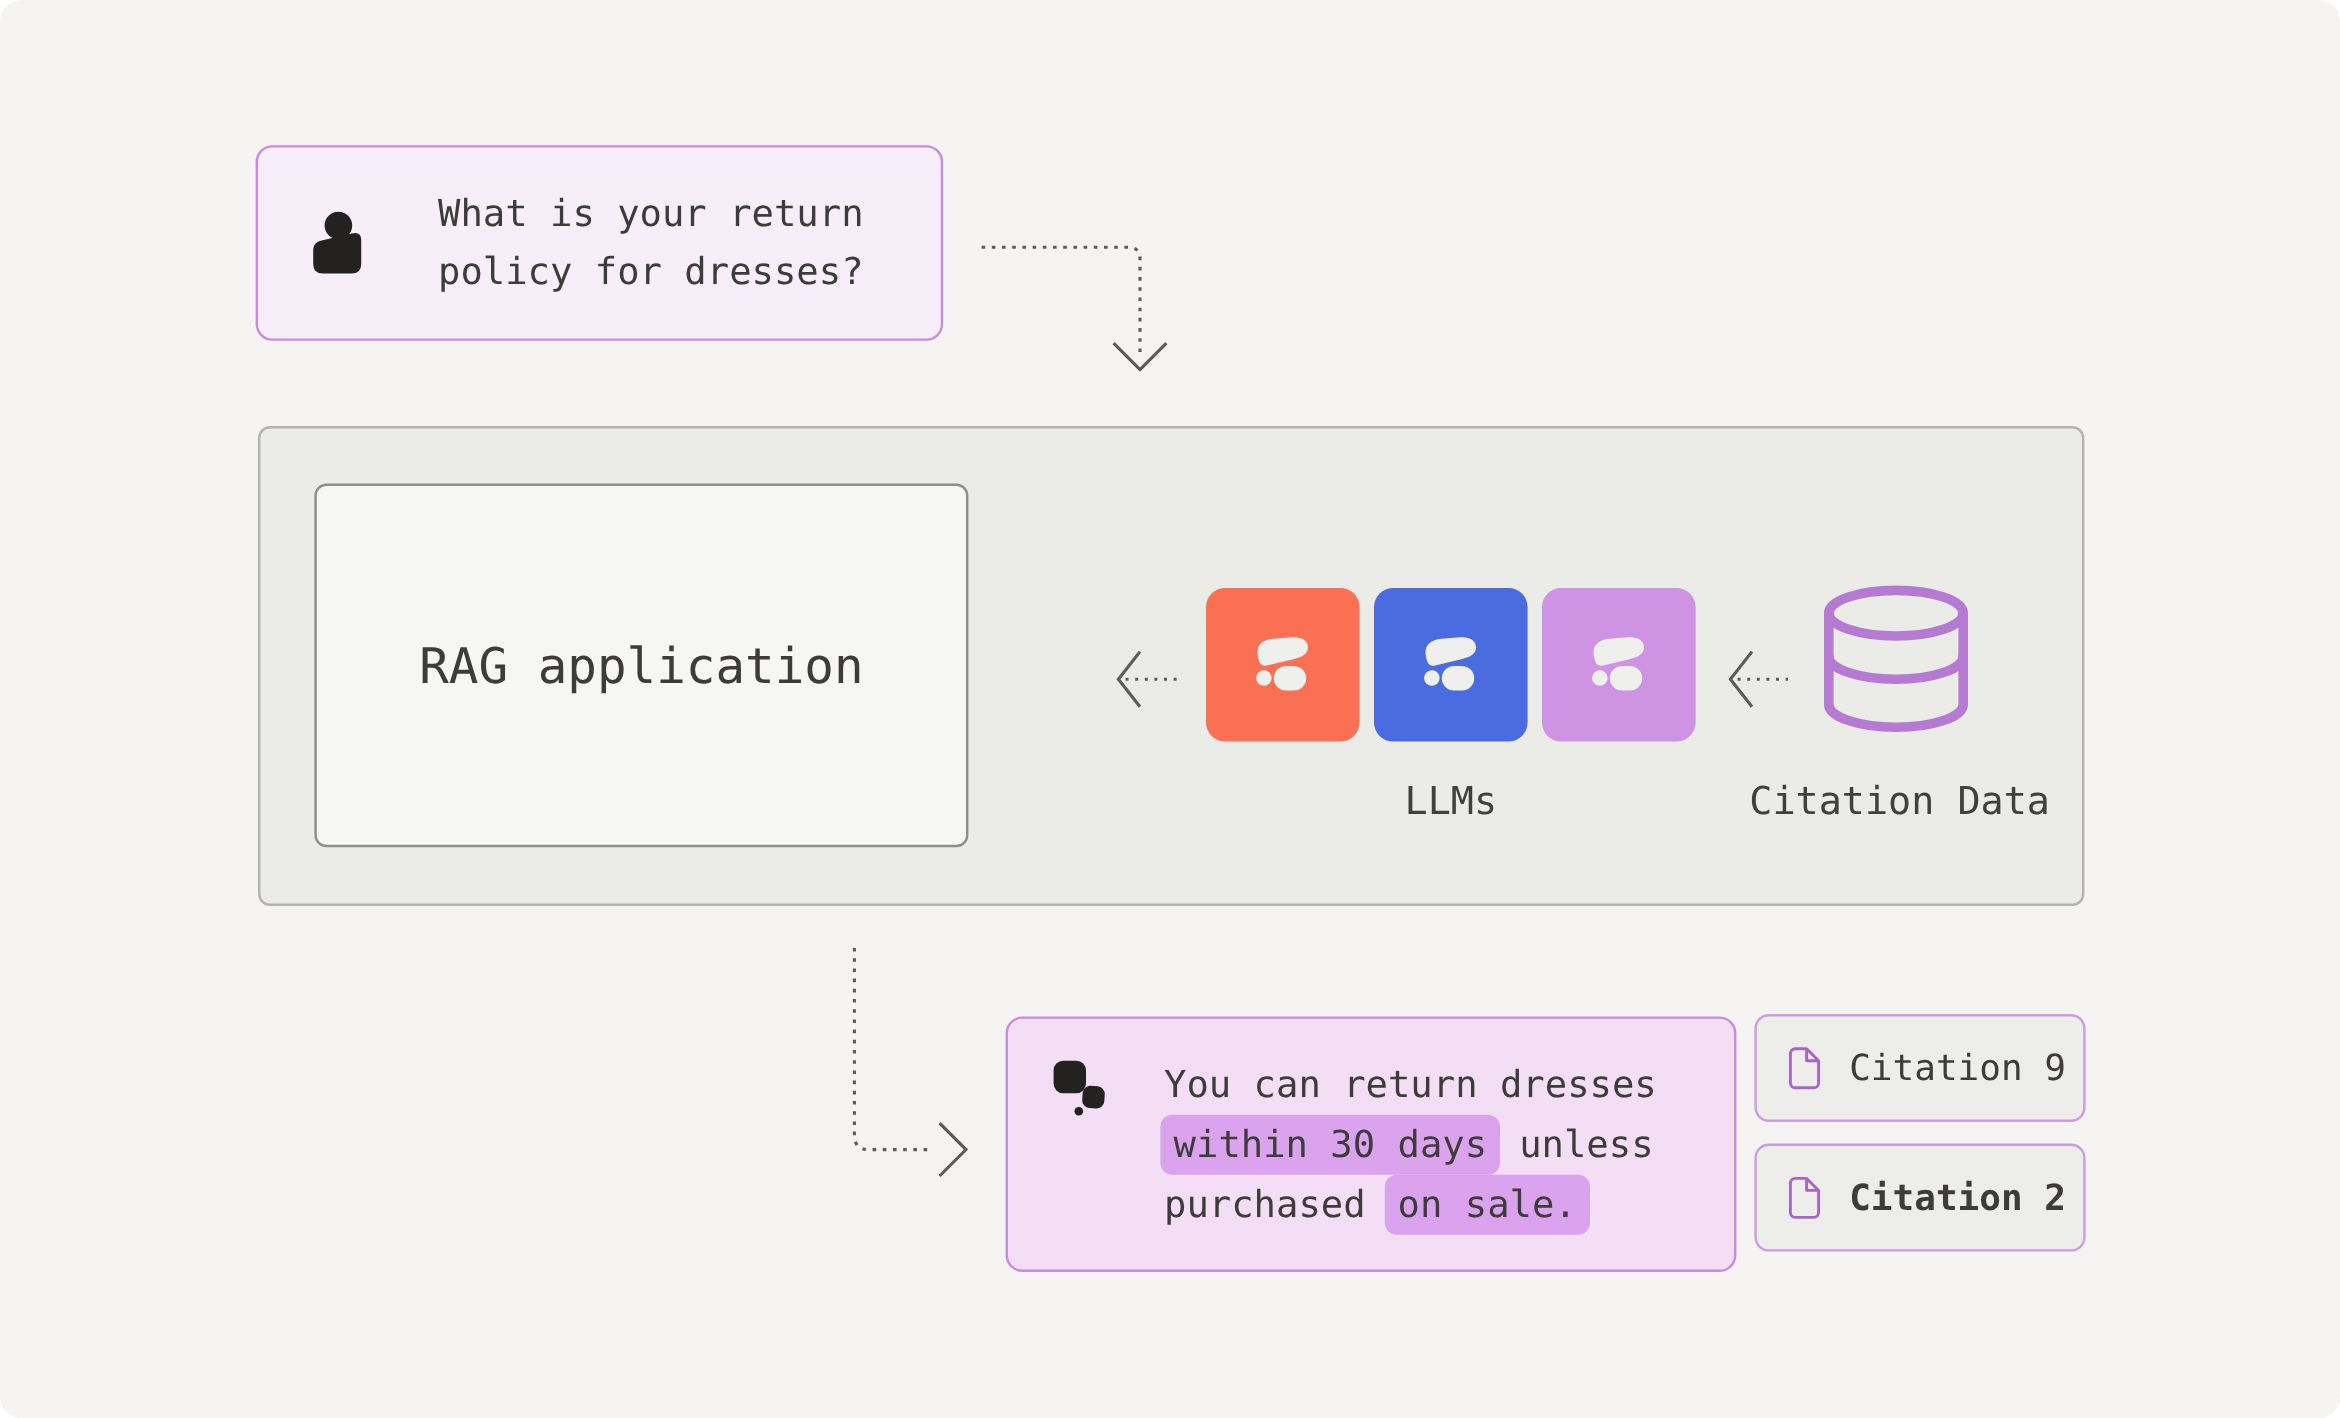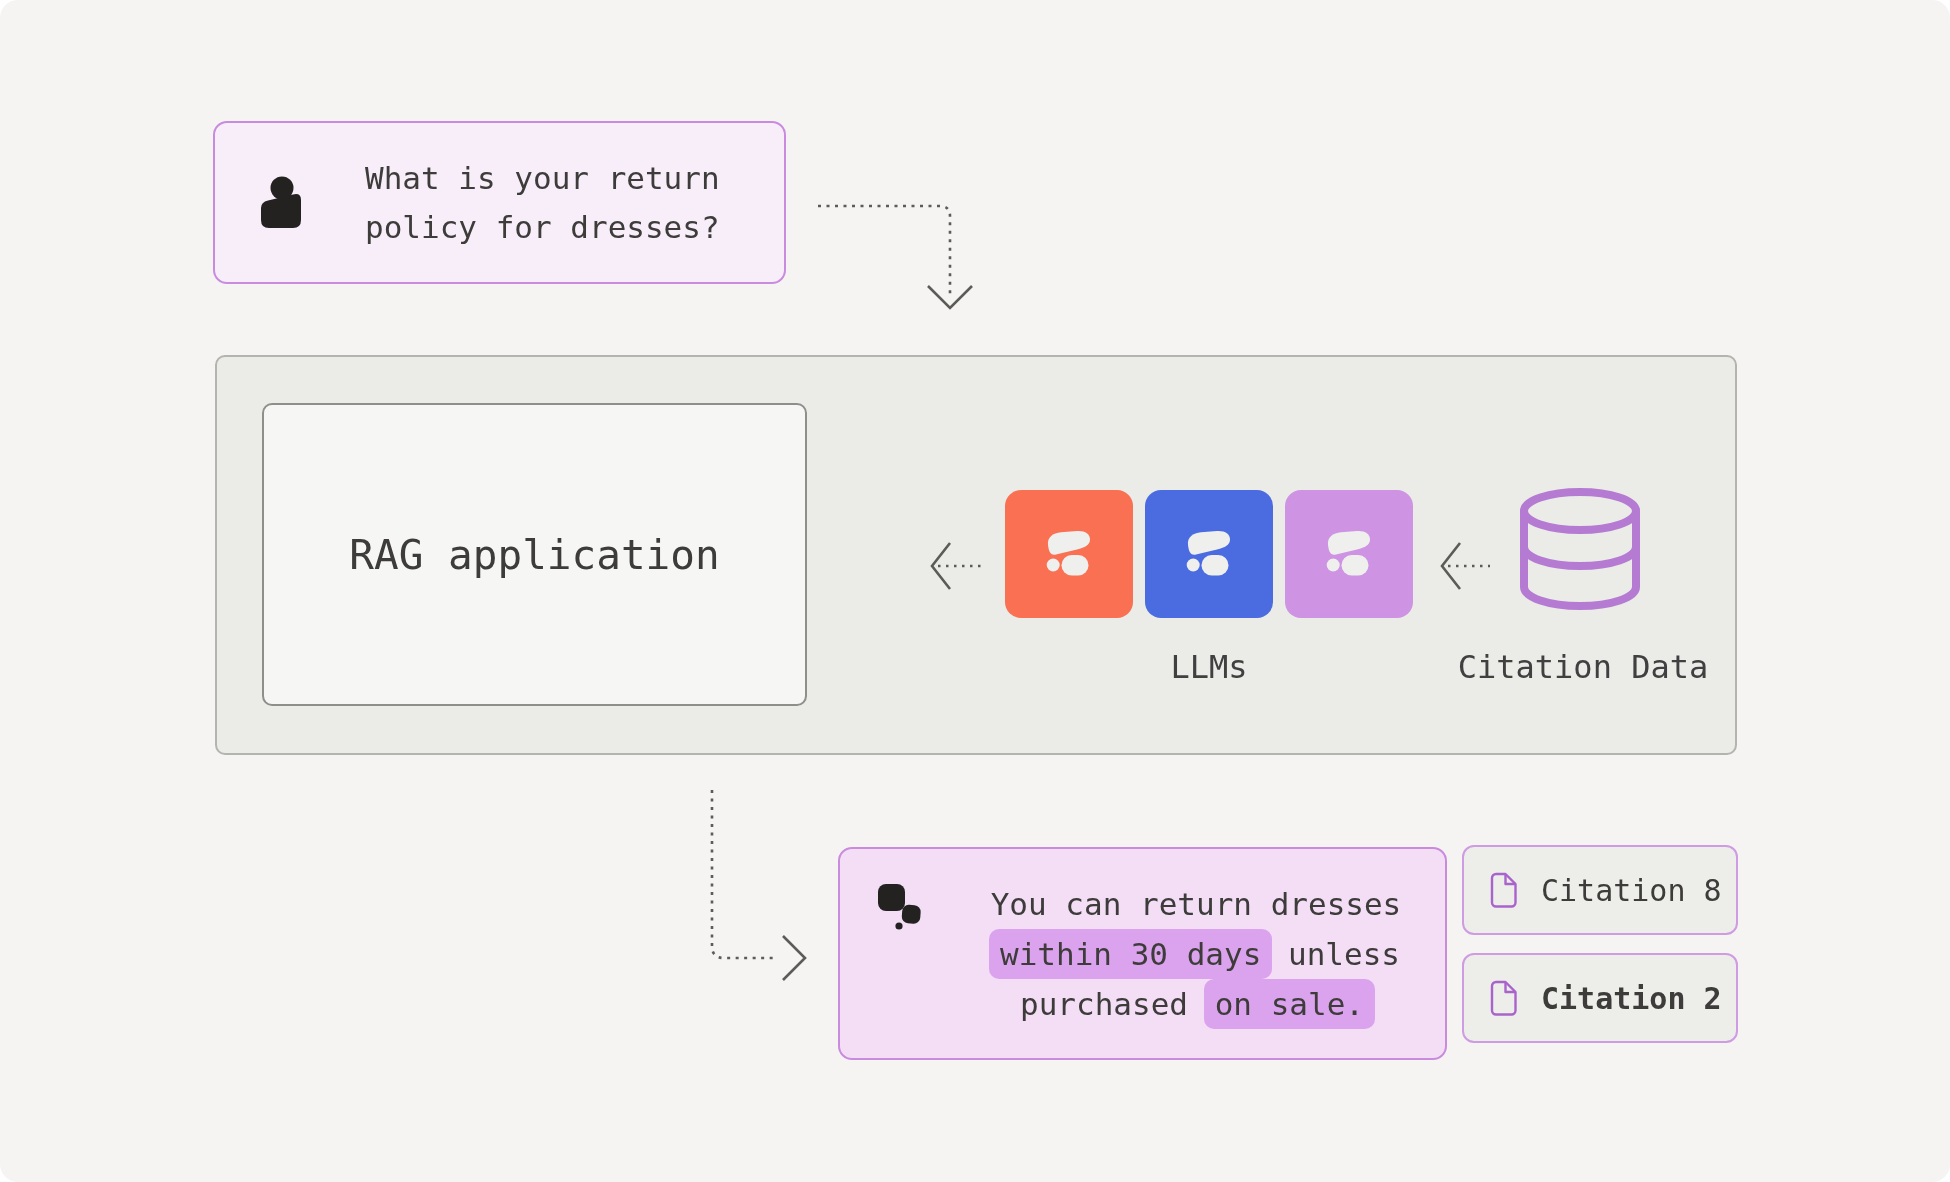--- a/index.html
+++ b/index.html
@@ -44,21 +44,20 @@
   .llm-purple{ background:#CE93E3; }
   .side-label{ font-size:32px; color:#404040; text-align:center; }
   .llms-label{ left:1005px; top:648px; width:408px; }
   .data-label{ left:1433px; top:648px; width:300px; }
 
   
   .a-bubble{
     left:838px; top:847px; width:609px; height:213px;
     background:#F3DEF6; border:2px solid #C98BDD; border-radius:14px;
     box-sizing:border-box;
-    text-align:center;
   }
   .a-icon{ position:absolute; left:37px; top:34px; }
   .a-text{
     position:absolute; left:130px; top:0; bottom:0; width:452px;
     display:flex; flex-direction:column; justify-content:center;
     font-size:31px; line-height:50px;
   }
   .a-text mark{
     background:#DBA3EE; color:inherit; border-radius:10px;
     padding:7px 11px; margin:0 -3px;
@@ -166,21 +165,21 @@
     </div>
   </div>
 
   <div class="abs citation cit-1">
     <svg width="29" height="37" viewBox="0 0 29 37">
       <g fill="none" stroke="#A964CC" stroke-width="2.4" stroke-linejoin="round">
         <path d="M7,2 H16.5 L26.5,12 V30.5 a4,4 0 0 1 -4,4 H7 a4,4 0 0 1 -4,-4 V6 a4,4 0 0 1 4,-4 Z"></path>
         <path d="M16.5,2 V12 H26.5"></path>
       </g>
     </svg>
-    <div class="label">Citation 8</div>
+    <div class="label">Citation 9</div>
   </div>
 
   <div class="abs citation cit-2">
     <svg width="29" height="37" viewBox="0 0 29 37">
       <g fill="none" stroke="#A964CC" stroke-width="2.4" stroke-linejoin="round">
         <path d="M7,2 H16.5 L26.5,12 V30.5 a4,4 0 0 1 -4,4 H7 a4,4 0 0 1 -4,-4 V6 a4,4 0 0 1 4,-4 Z"></path>
         <path d="M16.5,2 V12 H26.5"></path>
       </g>
     </svg>
     <div class="label">Citation 2</div>

